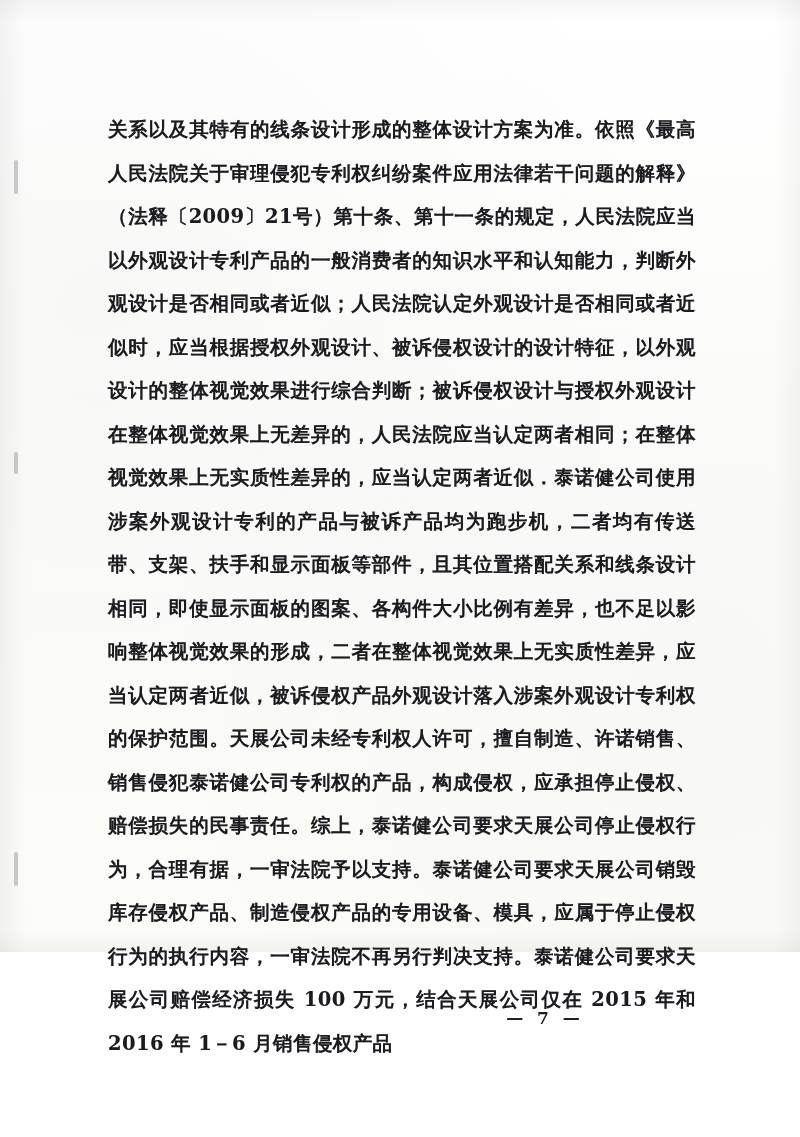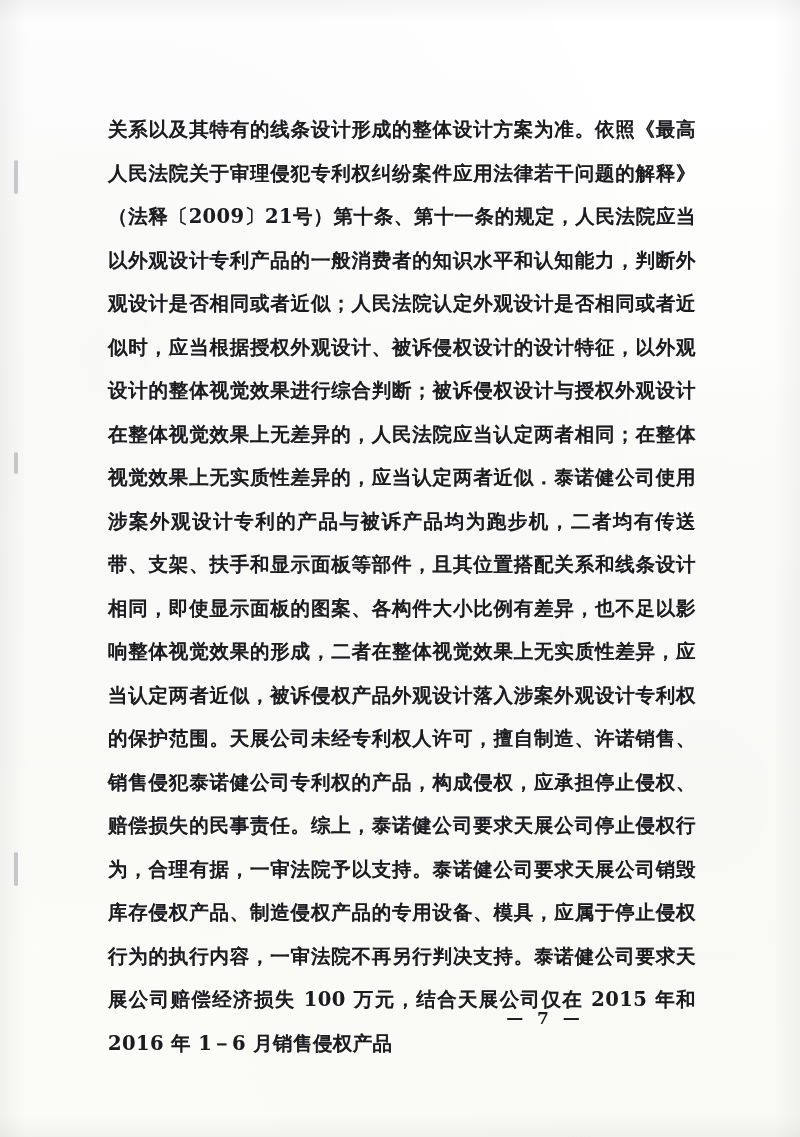--- a/index.html
+++ b/index.html
@@ -9,21 +9,21 @@
   body {
     width: 800px;
     height: 1137px;
     background: #ffffff;
     font-family: "DejaVu Serif", serif;
     overflow: hidden;
   }
   .page {
     position: relative;
     width: 800px;
-    height: 1137px;
+    height: 952px;
     background: #d946ef;
     box-sizing: border-box;
   }
   
   .page::before {
     content: "";
     position: absolute;
     inset: 0;
     background:
       radial-gradient(ellipse at 12% 30%, rgba(0,0,0,0.018), rgba(0,0,0,0) 60%),

